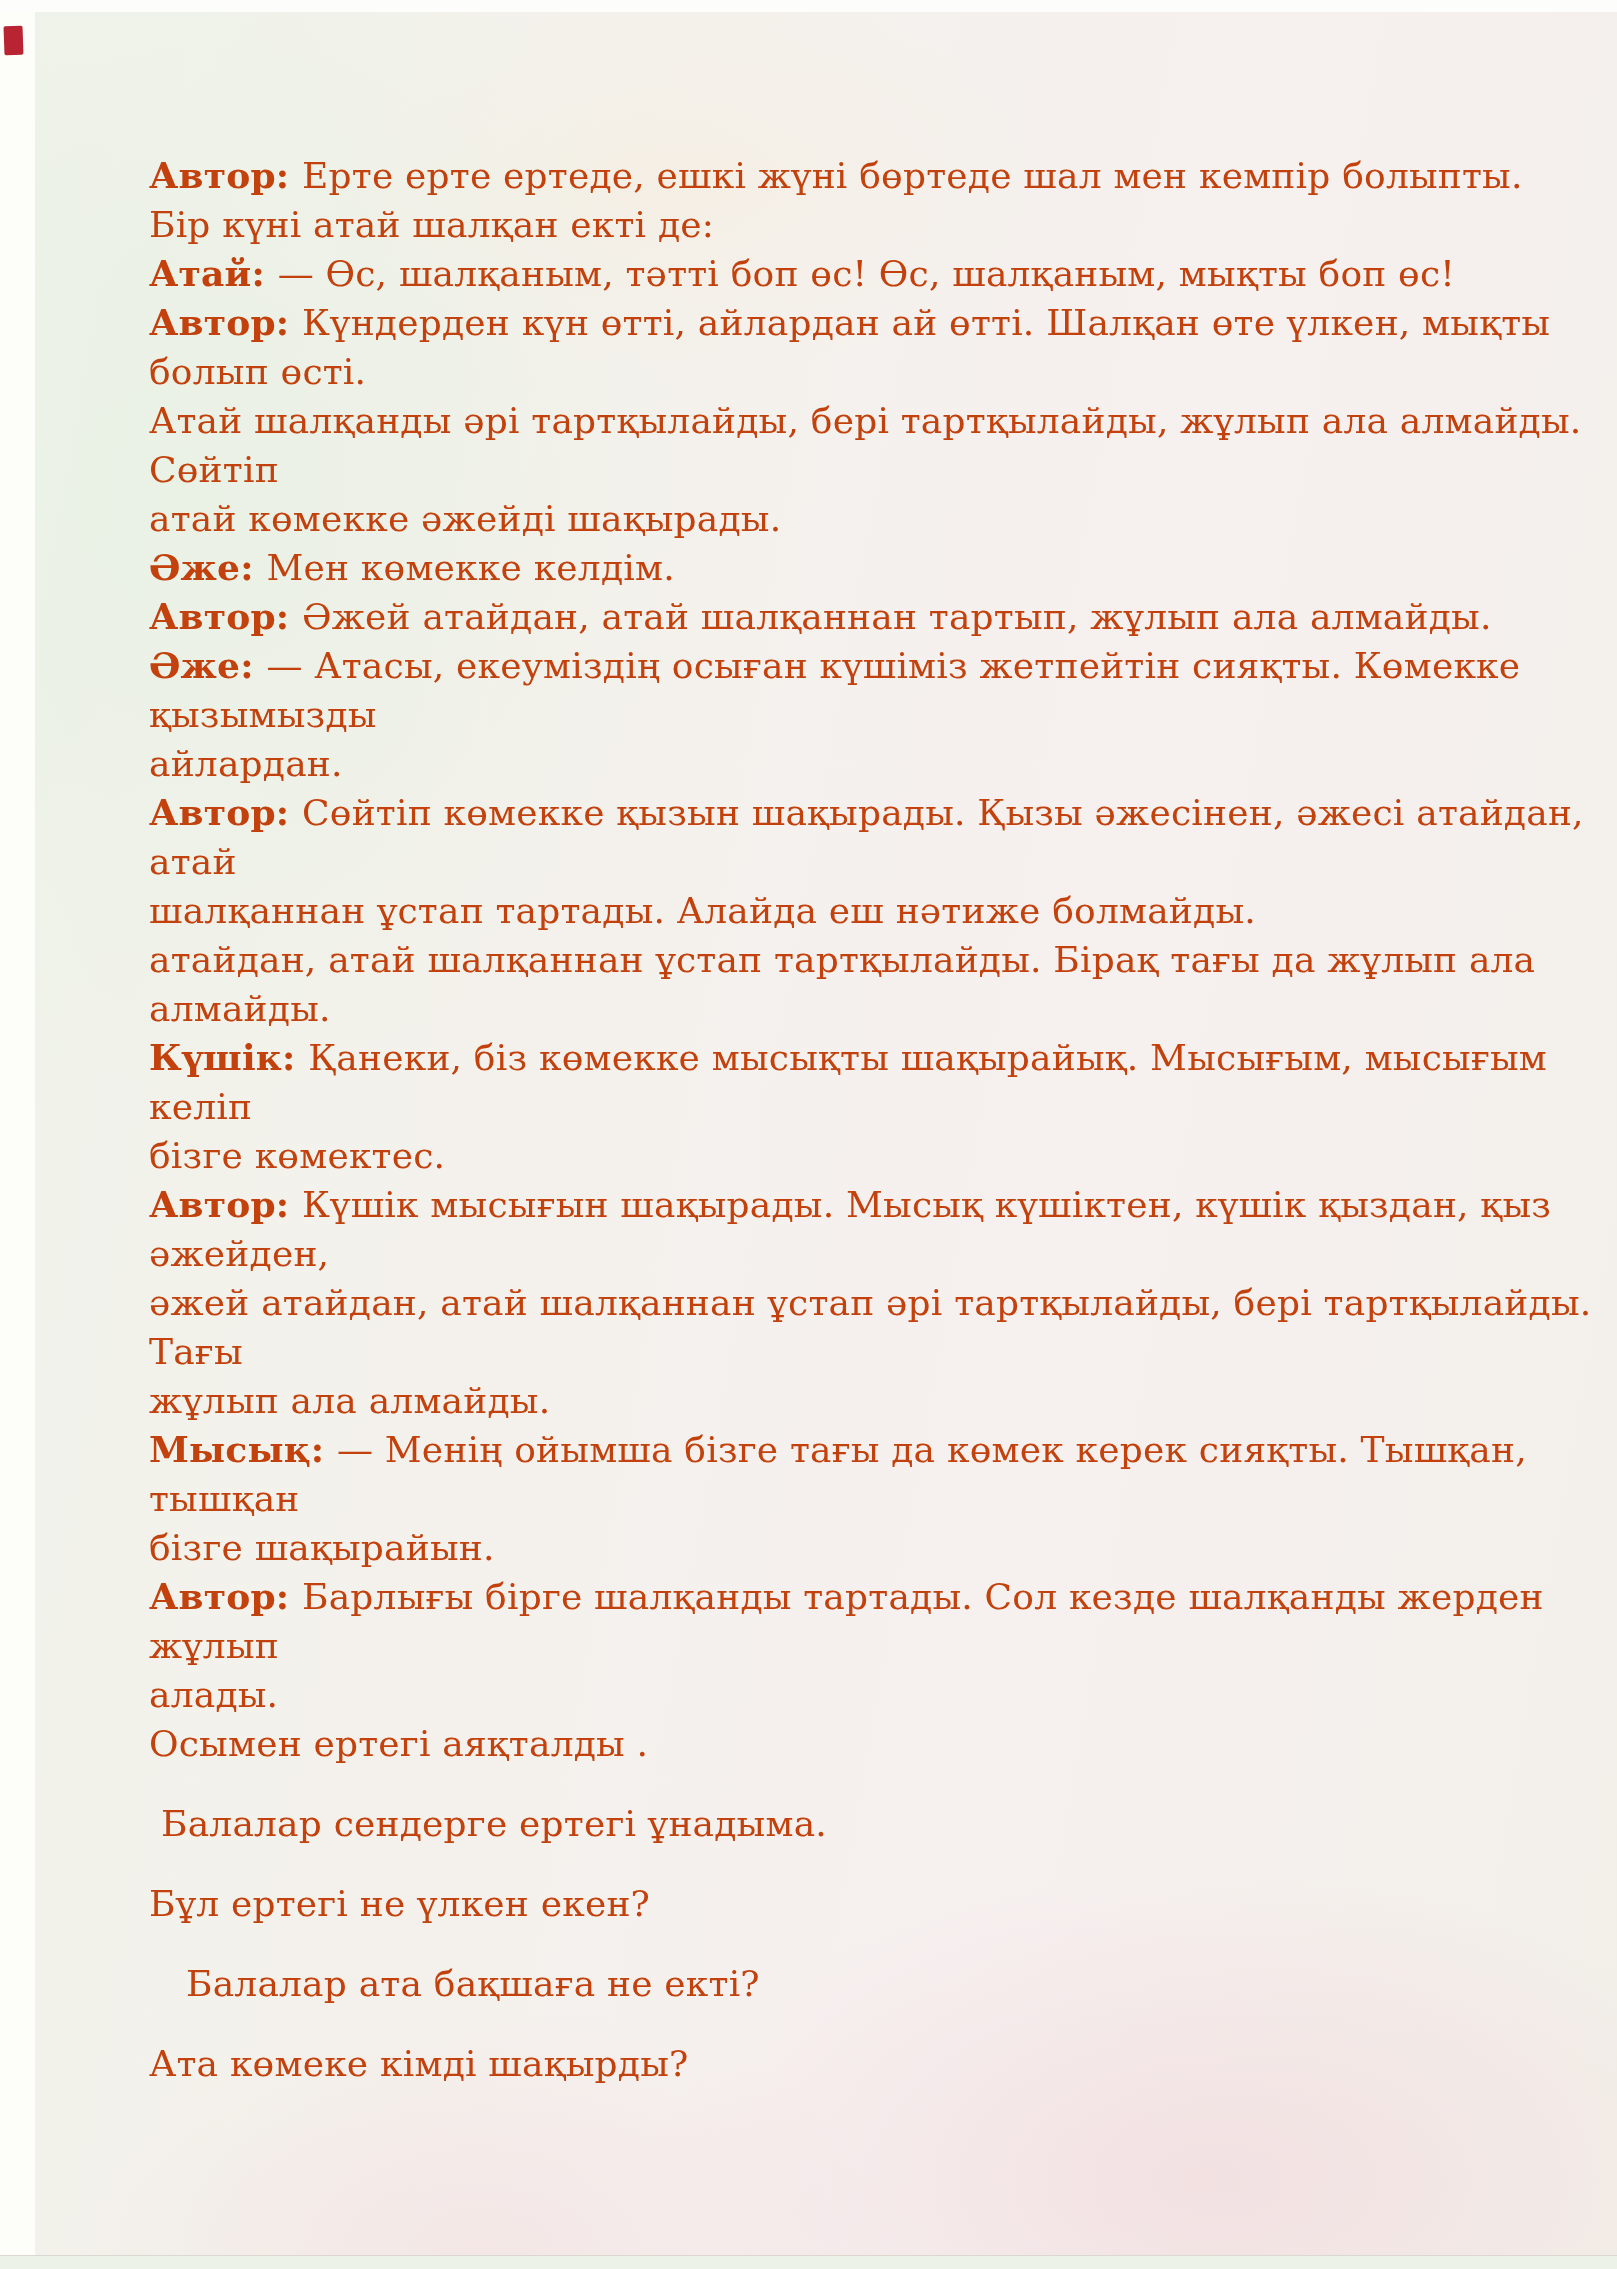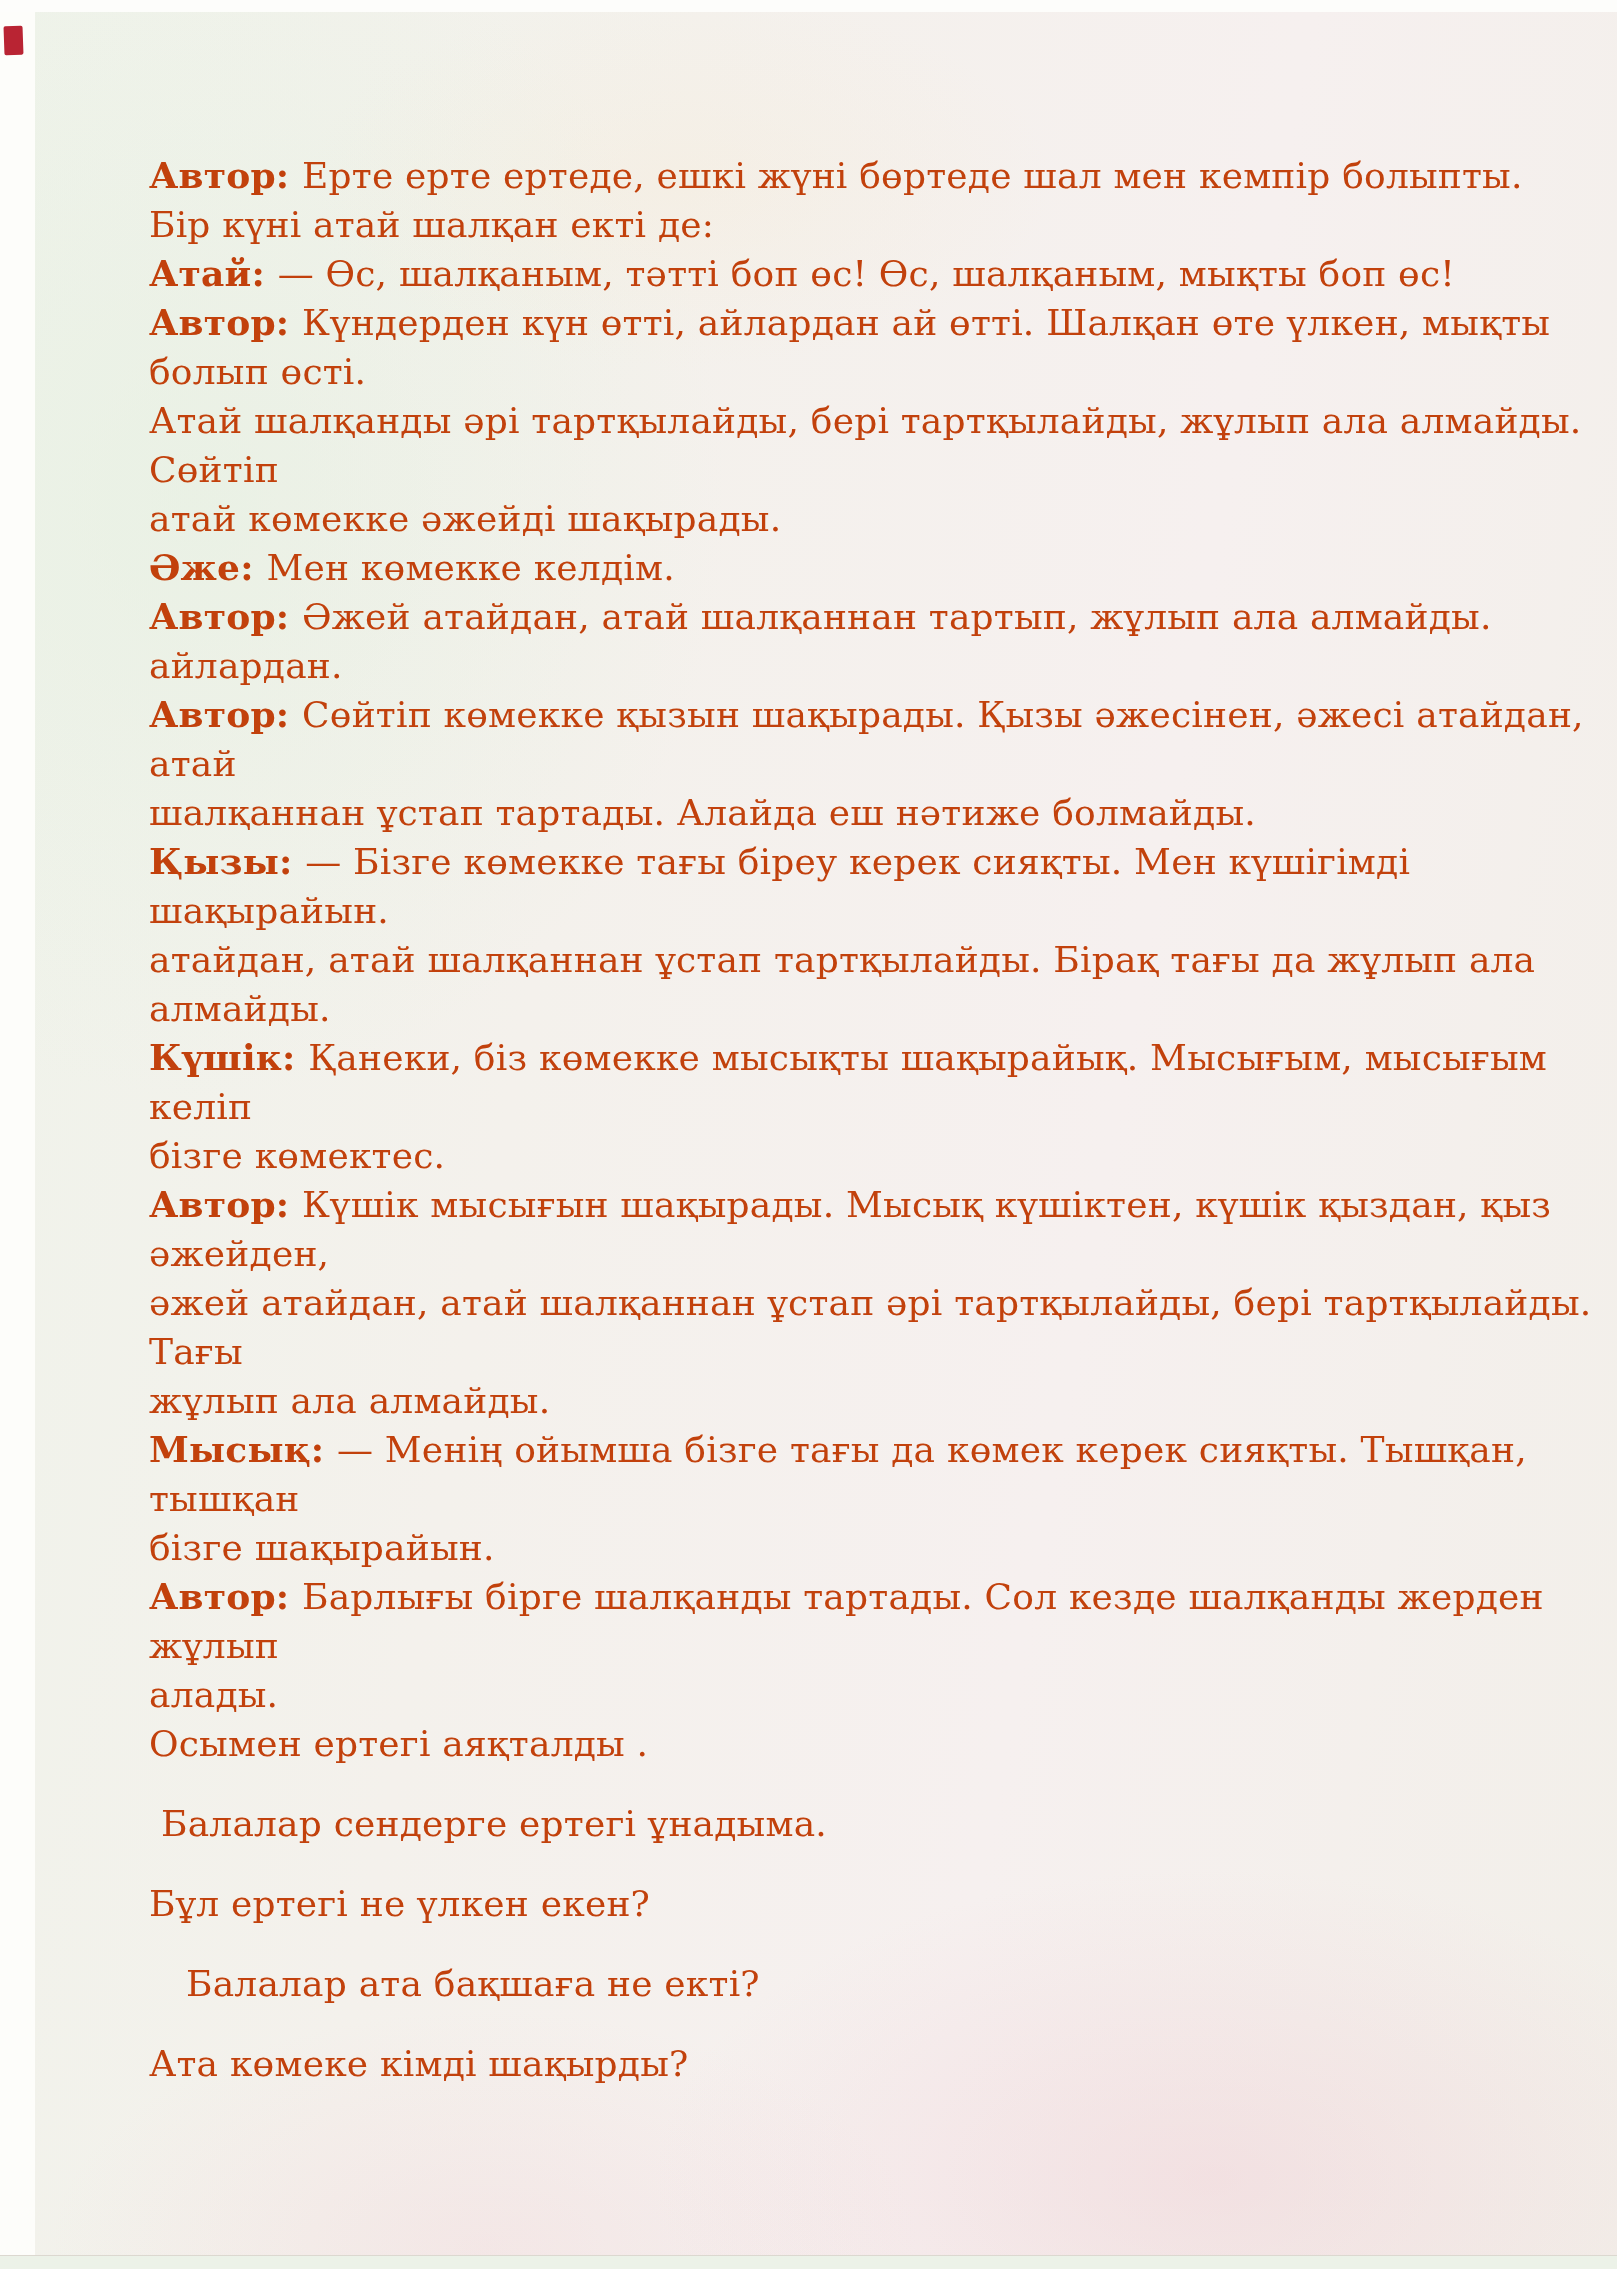--- a/index.html
+++ b/index.html
@@ -78,24 +78,24 @@
 
 <div class="content" id="content">
     <div class="line"><span class="speaker">Автор: </span>Ерте ерте ертеде, ешкі жүні бөртеде шал мен кемпір болыпты.</div>
     <div class="line">Бір күні атай шалқан екті де:</div>
     <div class="line"><span class="speaker">Атай: </span>— Өс, шалқаным, тәтті боп өс! Өс, шалқаным, мықты боп өс!</div>
     <div class="line"><span class="speaker">Автор: </span>Күндерден күн өтті, айлардан ай өтті. Шалқан өте үлкен, мықты болып өсті.</div>
     <div class="line">Атай шалқанды әрі тартқылайды, бері тартқылайды, жұлып ала алмайды. Сөйтіп</div>
     <div class="line">атай көмекке әжейді шақырады.</div>
     <div class="line"><span class="speaker">Әже: </span>Мен көмекке келдім.</div>
     <div class="line"><span class="speaker">Автор: </span>Әжей атайдан, атай шалқаннан тартып, жұлып ала алмайды.</div>
+    <div class="line"><span class="speaker">Әже: </span>— Атасы, екеуміздің осыған күшіміз жетпейтін сияқты. Көмекке қызымызды</div>
     <div class="line">айлардан.</div>
     <div class="line"><span class="speaker">Автор: </span>Сөйтіп көмекке қызын шақырады. Қызы әжесінен, әжесі атайдан, атай</div>
     <div class="line">шалқаннан ұстап тартады. Алайда еш нәтиже болмайды.</div>
-    <div class="line"><span class="speaker">Қызы: </span>— Бізге көмекке тағы біреу керек сияқты. Мен күшігімді шақырайын.</div>
     <div class="line">атайдан, атай шалқаннан ұстап тартқылайды. Бірақ тағы да жұлып ала алмайды.</div>
     <div class="line"><span class="speaker">Күшік: </span>Қанеки, біз көмекке мысықты шақырайық. Мысығым, мысығым келіп</div>
     <div class="line">бізге көмектес.</div>
     <div class="line"><span class="speaker">Автор: </span>Күшік мысығын шақырады. Мысық күшіктен, күшік қыздан, қыз әжейден,</div>
     <div class="line">әжей атайдан, атай шалқаннан ұстап әрі тартқылайды, бері тартқылайды. Тағы</div>
     <div class="line">жұлып ала алмайды.</div>
     <div class="line"><span class="speaker">Мысық: </span>— Менің ойымша бізге тағы да көмек керек сияқты. Тышқан, тышқан</div>
     <div class="line">бізге шақырайын.</div>
     <div class="line"><span class="speaker">Автор: </span>Барлығы бірге шалқанды тартады. Сол кезде шалқанды жерден жұлып</div>
     <div class="line">алады.</div>

